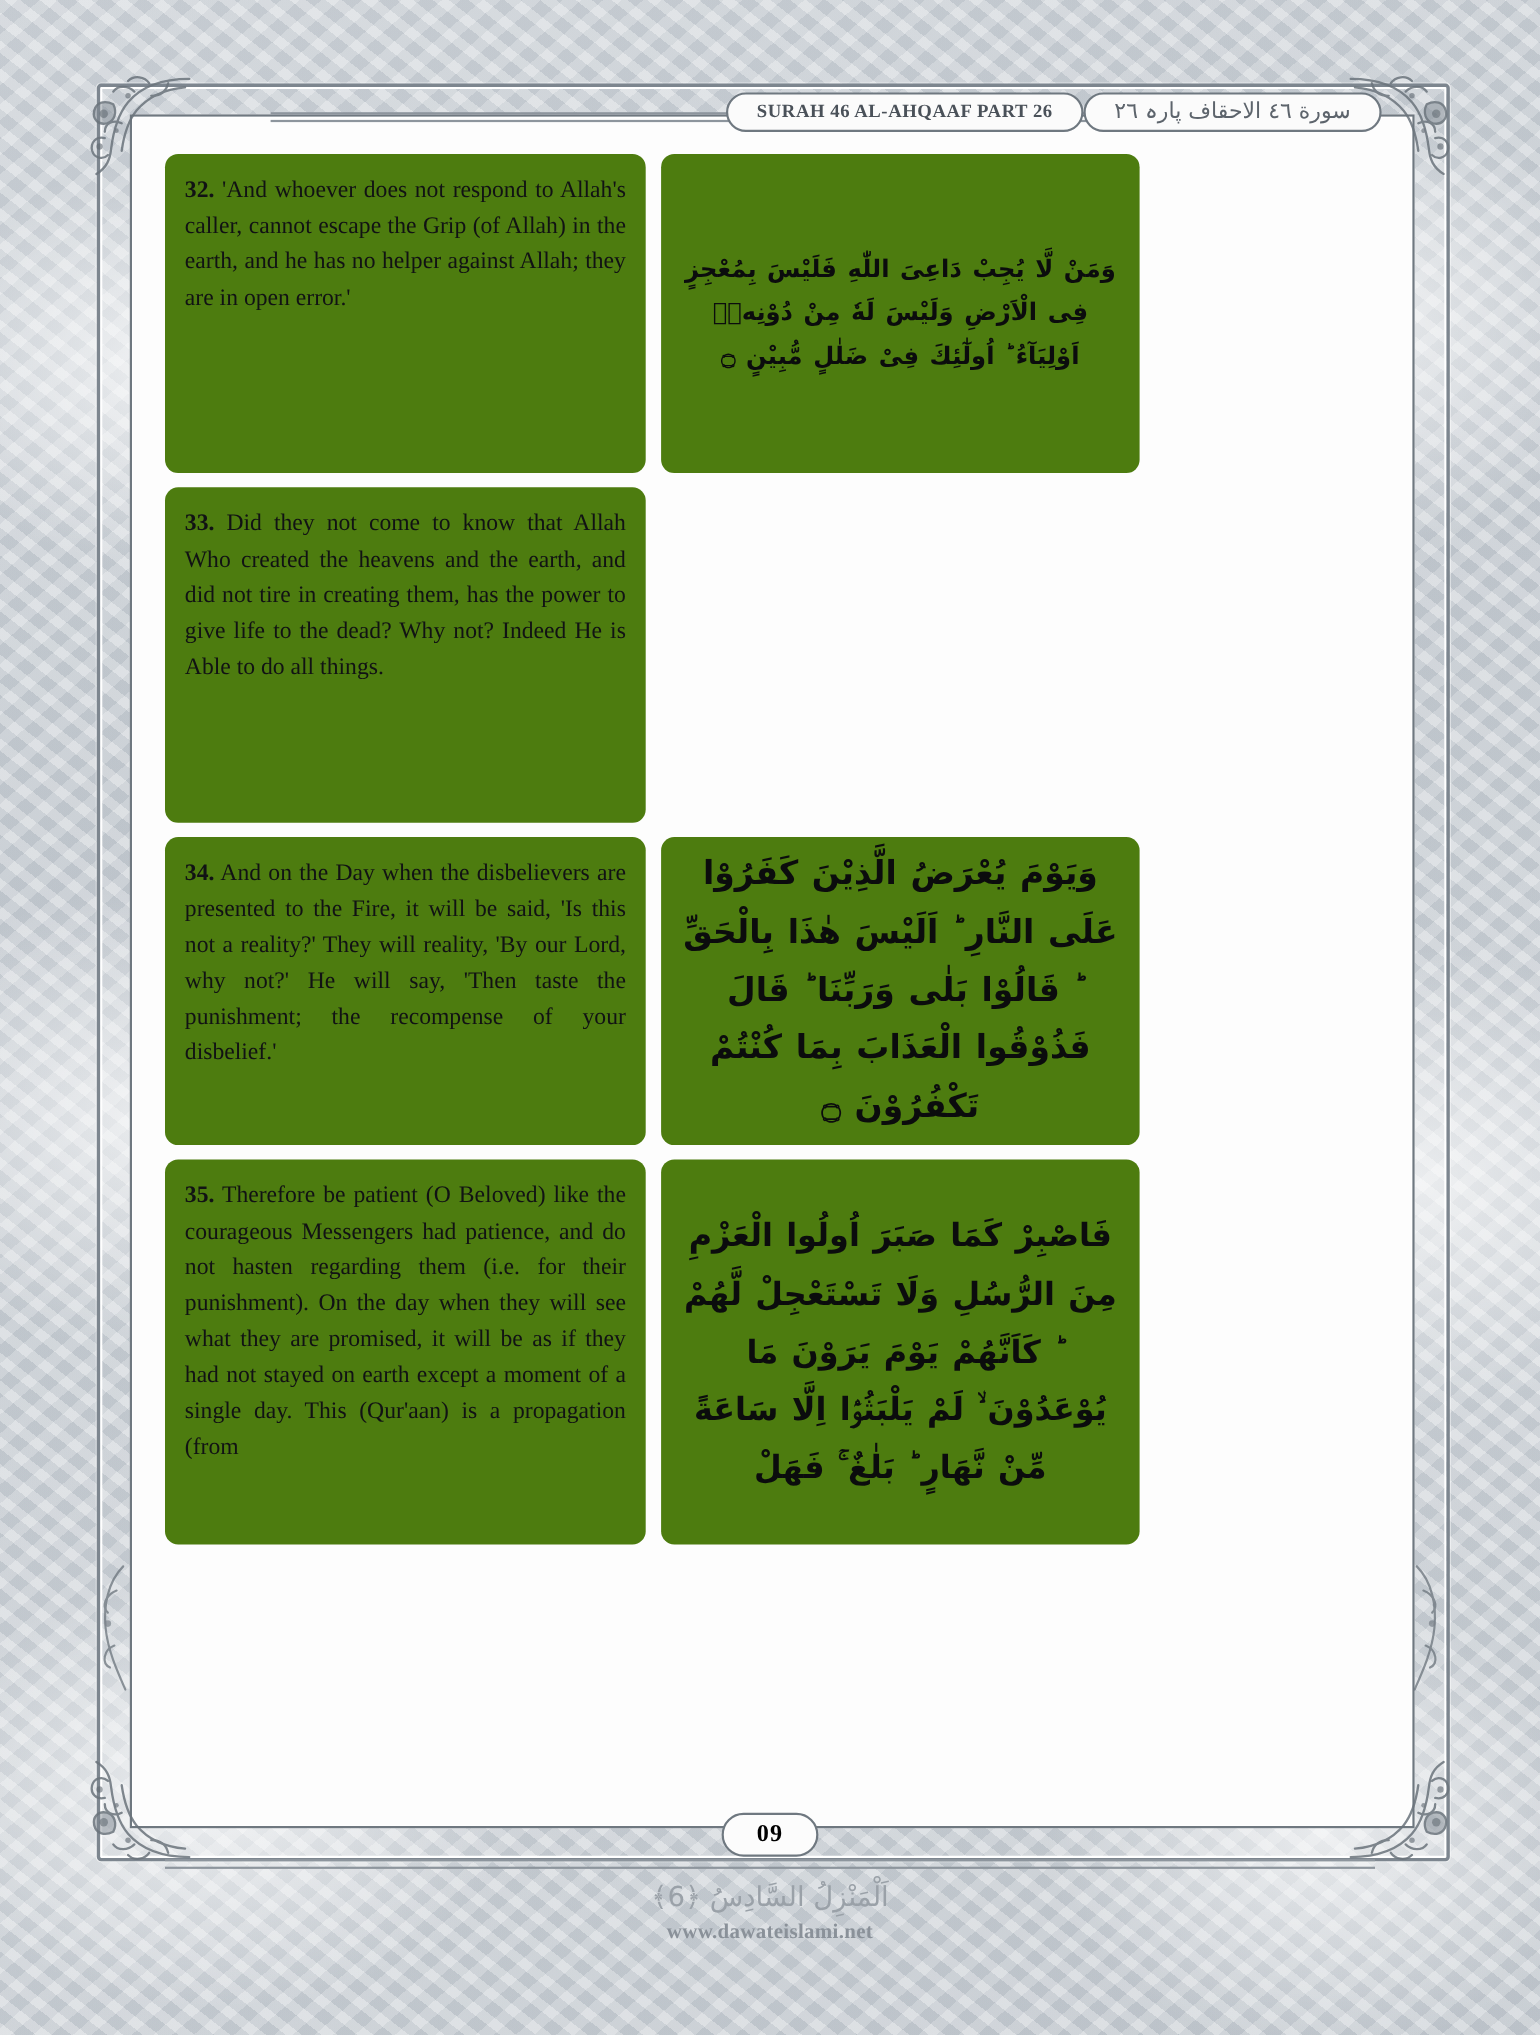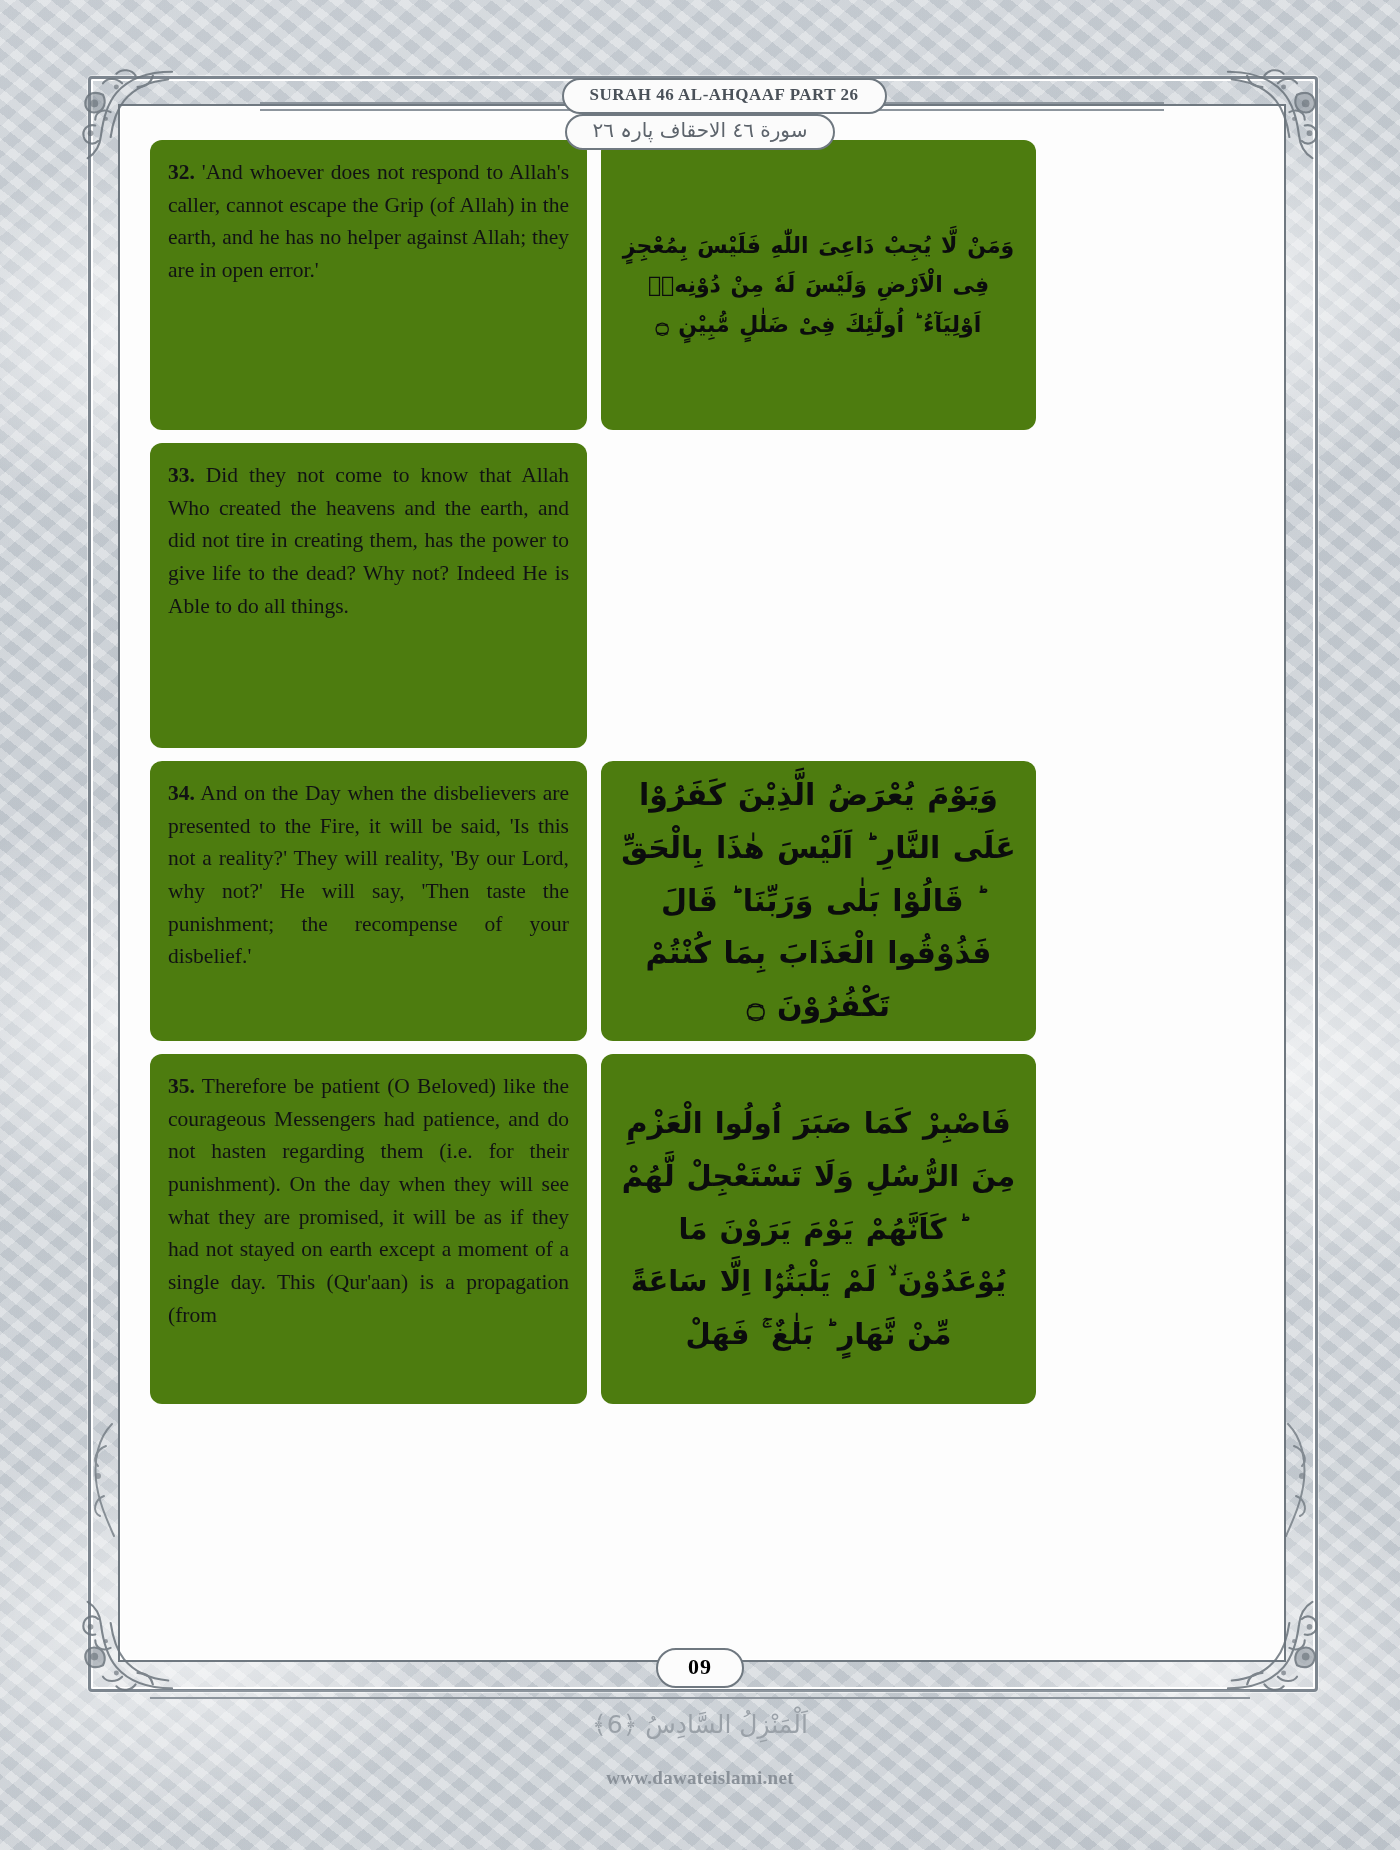--- a/index.html
+++ b/index.html
@@ -80,26 +80,25 @@
     opacity: 0.75;
     pointer-events: none;
   }
   .side-orn svg { width:100%; height:100%; display:block; }
   .side-orn.left  { left: 84px;  top: 1420px; }
   .side-orn.right { left: 1282px; top: 1420px; transform: scaleX(-1); }
 
   
   .header {
     position: absolute;
-    left: 130px; top: 78px;
+    left: 116px; top: 78px;
     width: 1164px; height: 48px;
     display: flex;
     align-items: center;
-    justify-content: flex-start;
-    flex-direction: column;
+    justify-content: flex-end;
   }
   .header-rule {
     position: absolute;
     left: 130px; right: 130px;
     top: 50%;
     height: 0;
     border-top: 2px solid #8d959d;
     border-bottom: 2px solid #8d959d;
     height: 5px;
   }
@@ -228,21 +227,21 @@
     letter-spacing: 1px;
   }
   .manzil {
     margin-top: 22px;
     font-family: "DejaVu Sans", sans-serif;
     font-size: 25px;
     color: #9aa1a8;
     direction: rtl;
   }
   .site {
-    margin-top: 28px;
+    margin-top: 7px;
     font-family: "Liberation Serif", serif;
     font-size: 19px;
     font-weight: 700;
     color: #8a9199;
     letter-spacing: 0.3px;
   }
 </style>
 </head>
 <body>
 

